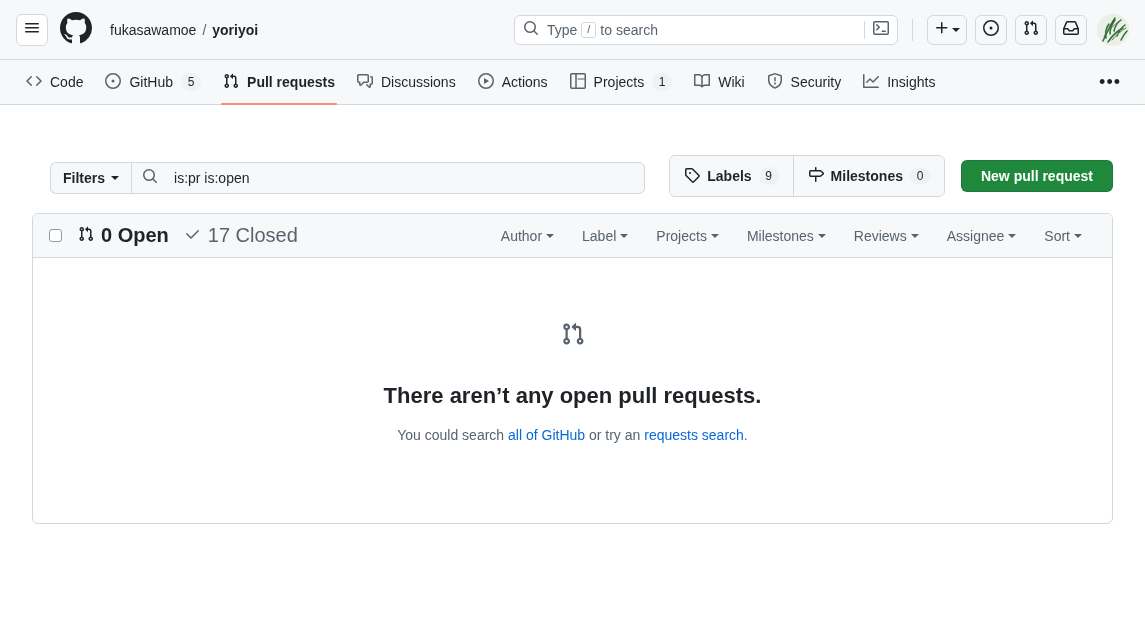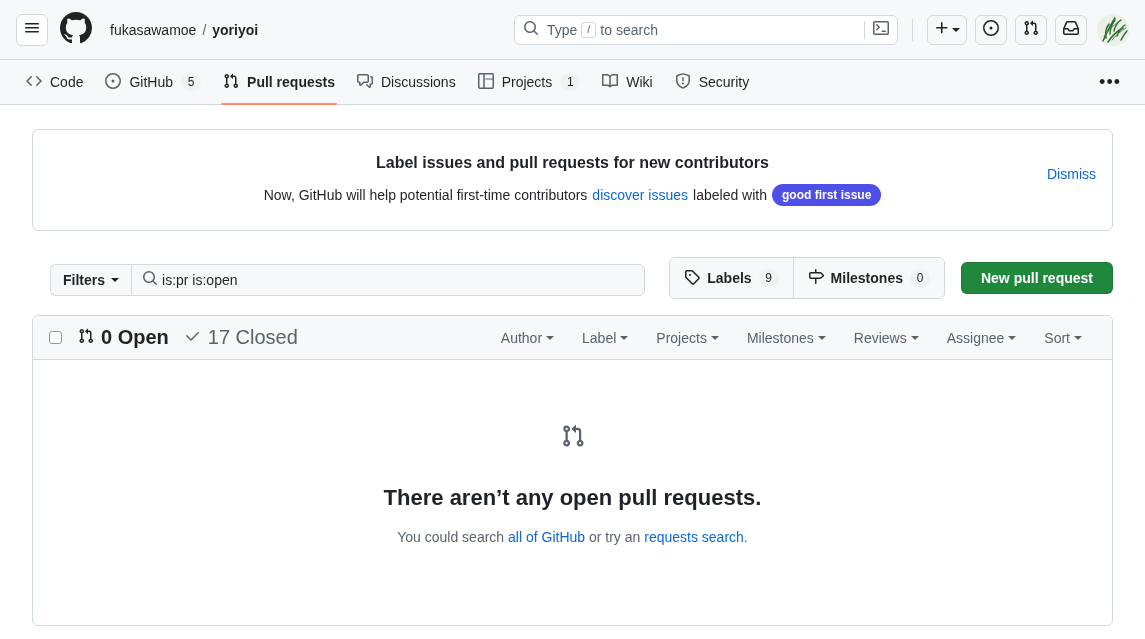--- a/index.html
+++ b/index.html
@@ -217,21 +217,21 @@
     border-radius: 6px 0 0 6px;
     background: #f6f8fa;
     font-size: 14px;
     font-weight: bold;
     color: #1f2328;
     cursor: pointer;
     white-space: nowrap;
   }
   .search-input-box {
     flex: 1 1 auto;
-    display: flex; align-items: center; gap: 4px;
+    display: flex; align-items: center; gap: 16px;
     height: 32px;
     border: 1px solid #d1d9e0;
     border-radius: 0 6px 6px 0;
     background: #f6f8fa;
     padding: 0 10px;
     cursor: text;
   }
   .search-input-box input {
     border: none; outline: none; background: transparent;
     font-family: "Liberation Sans", sans-serif;
@@ -491,20 +491,28 @@
 
   <a class="nav-item">
     <span>
       <svg width="16" height="16" viewBox="0 0 16 16" fill="#59636e" aria-hidden="true">
         <path d="M1.75 1h8.5c.966 0 1.75.784 1.75 1.75v5.5A1.75 1.75 0 0 1 10.25 10H7.061l-2.574 2.573A1.458 1.458 0 0 1 2 11.543V10h-.25A1.75 1.75 0 0 1 0 8.25v-5.5C0 1.784.784 1 1.75 1ZM1.5 2.75v5.5c0 .138.112.25.25.25h1a.75.75 0 0 1 .75.75v2.19l2.72-2.72a.749.749 0 0 1 .53-.22h3.5a.25.25 0 0 0 .25-.25v-5.5a.25.25 0 0 0-.25-.25h-8.5a.25.25 0 0 0-.25.25Zm13 2a.25.25 0 0 0-.25-.25h-.5a.75.75 0 0 1 0-1.5h.5c.966 0 1.75.784 1.75 1.75v5.5A1.75 1.75 0 0 1 14.25 12H14v1.543a1.458 1.458 0 0 1-2.487 1.03L9.22 12.28a.749.749 0 0 1 .53-1.28.749.749 0 0 1 .53.22l2.22 2.22v-2.19a.75.75 0 0 1 .75-.75h1a.25.25 0 0 0 .25-.25Z"></path>
       </svg>
     </span>
     <span>Discussions</span>
   </a>
 
+  <a class="nav-item">
+    <span>
+      <svg width="16" height="16" viewBox="0 0 16 16" fill="#59636e" aria-hidden="true">
+        <path d="M8 0a8 8 0 1 1 0 16A8 8 0 0 1 8 0ZM1.5 8a6.5 6.5 0 1 0 13 0 6.5 6.5 0 0 0-13 0Zm4.879-2.773 4.264 2.559a.25.25 0 0 1 0 .428l-4.264 2.559A.25.25 0 0 1 6 10.559V5.442a.25.25 0 0 1 .379-.215Z"></path>
+      </svg>
+    </span>
+    <span>Actions</span>
+  </a>
 
   <a class="nav-item">
     <span>
       <svg width="16" height="16" viewBox="0 0 16 16" fill="#59636e" aria-hidden="true">
         <path d="M1.75 0h12.5C15.216 0 16 .784 16 1.75v12.5A1.75 1.75 0 0 1 14.25 16H1.75A1.75 1.75 0 0 1 0 14.25V1.75C0 .784.784 0 1.75 0ZM1.5 1.75v12.5c0 .138.112.25.25.25h3.5v-13h-3.5a.25.25 0 0 0-.25.25Zm5.25-.25v13h7.5a.25.25 0 0 0 .25-.25V6.5h-7v-1h7V1.75a.25.25 0 0 0-.25-.25Z"></path>
       </svg>
     </span>
     <span>Projects</span>
     <span class="count-pill">1</span>
   </a>
@@ -520,36 +528,34 @@
 
   <a class="nav-item">
     <span>
       <svg width="16" height="16" viewBox="0 0 16 16" fill="#59636e" aria-hidden="true">
         <path d="M7.467.133a1.748 1.748 0 0 1 1.066 0l5.25 1.68A1.75 1.75 0 0 1 15 3.48V7c0 1.566-.32 3.182-1.303 4.682-.983 1.498-2.585 2.813-5.032 3.855a1.697 1.697 0 0 1-1.33 0c-2.447-1.042-4.049-2.357-5.032-3.855C1.32 10.182 1 8.566 1 7V3.48a1.75 1.75 0 0 1 1.217-1.667Zm.61 1.429a.25.25 0 0 0-.153 0l-5.25 1.68a.25.25 0 0 0-.174.238V7c0 1.358.275 2.666 1.057 3.86.784 1.194 2.121 2.34 4.366 3.297a.196.196 0 0 0 .154 0c2.245-.956 3.582-2.104 4.366-3.298C13.225 9.666 13.5 8.36 13.5 7V3.48a.251.251 0 0 0-.174-.237l-5.25-1.68ZM8.75 4.75v3a.75.75 0 0 1-1.5 0v-3a.75.75 0 0 1 1.5 0ZM9 10.5a1 1 0 1 1-2 0 1 1 0 0 1 2 0Z"></path>
       </svg>
     </span>
     <span>Security</span>
   </a>
 
+  <a class="nav-item">
+    <span>
+      <svg width="16" height="16" viewBox="0 0 16 16" fill="#59636e" aria-hidden="true">
+        <path d="M1.5 1.75V13.5h13.75a.75.75 0 0 1 0 1.5H.75a.75.75 0 0 1-.75-.75V1.75a.75.75 0 0 1 1.5 0Zm14.28 2.53-5.25 5.25a.75.75 0 0 1-1.06 0L7 7.06 4.28 9.78a.751.751 0 0 1-1.042-.018.751.751 0 0 1-.018-1.042l3.25-3.25a.75.75 0 0 1 1.06 0L10 7.94l4.72-4.72a.751.751 0 0 1 1.042.018.751.751 0 0 1 .018 1.042Z"></path>
+      </svg>
+    </span>
+    <span>Insights</span>
+  </a>
 
   <div class="nav-more">•••</div>
 </div>
 
 <div class="page">
 
-  <div class="banner">
-    <div class="banner-title">Label issues and pull requests for new contributors</div>
-    <div class="banner-sub">
-      <span>Now, GitHub will help potential first-time contributors</span>
-      <a class="link">discover issues</a>
-      <span>labeled with</span>
-      <span class="label-chip">good first issue</span>
-    </div>
-    <a class="banner-dismiss">Dismiss</a>
-  </div>
 
   <div class="toolbar">
 
     <div class="filters-search">
       <div class="filters-btn">
         <span>Filters</span>
         <span class="caret caret-dark"></span>
       </div>
       <div class="search-input-box">
         <span>

